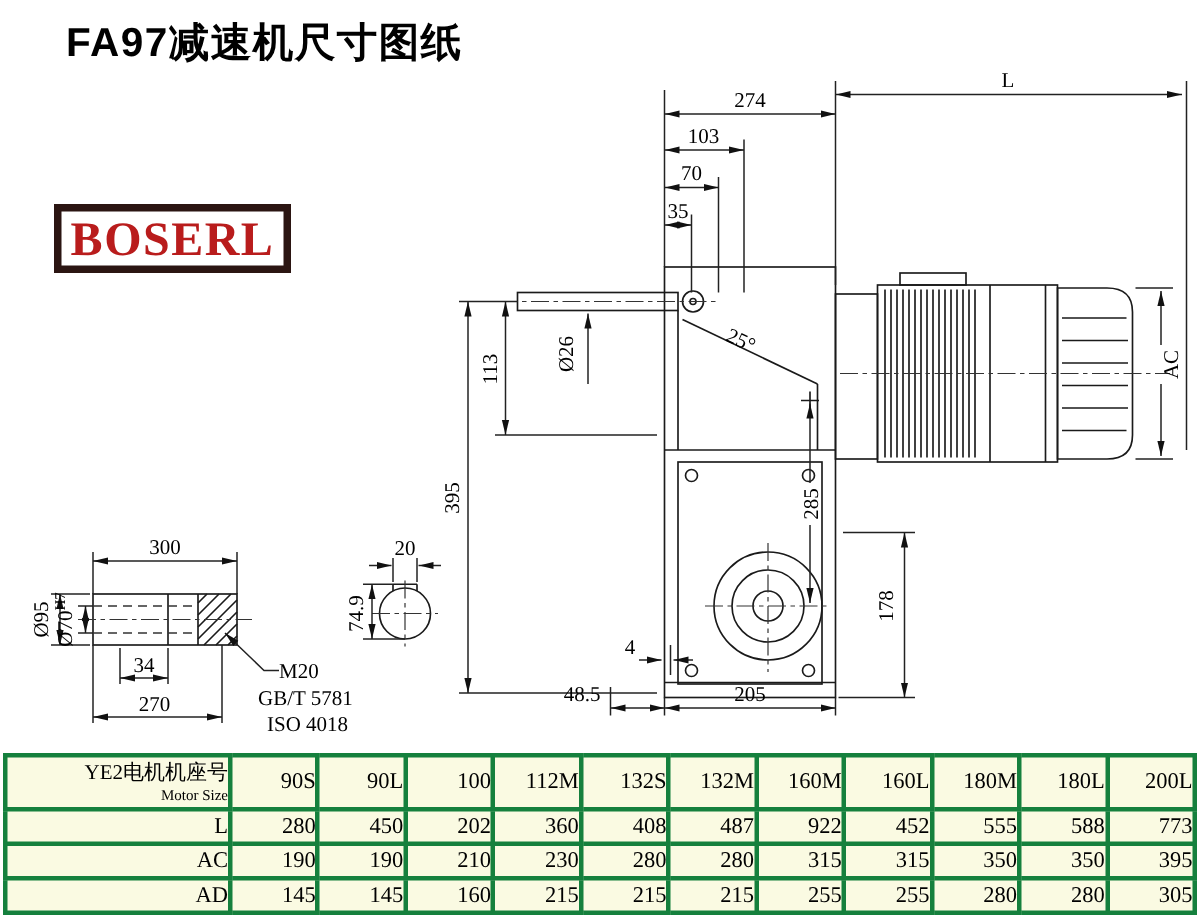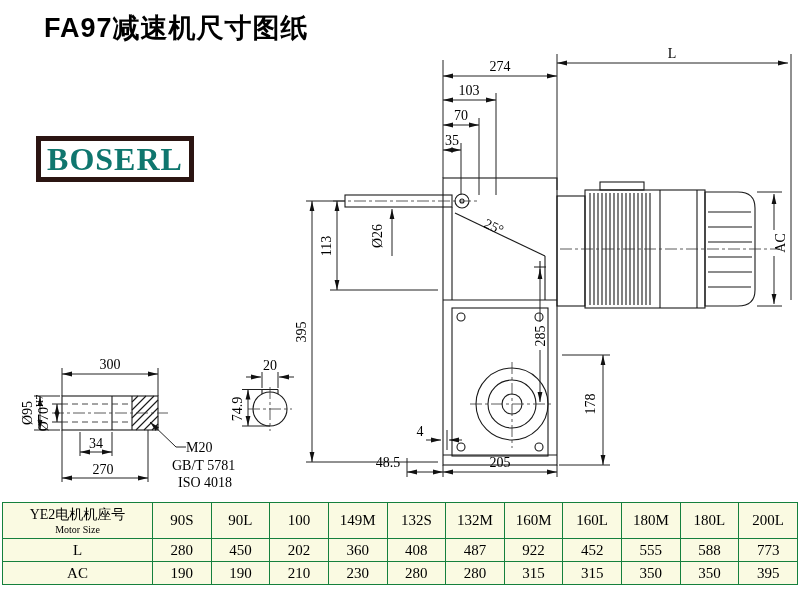--- a/index.html
+++ b/index.html
@@ -13,34 +13,34 @@
     font-family: "Liberation Sans", "DejaVu Sans", sans-serif;
     font-size: 27px; font-weight: bold; letter-spacing: 1px;
   }
   .logo {
     position: absolute; left: 36px; top: 136px; width: 158px; height: 46px;
     border: 5px solid #2b1512; background: #fff;
     display: flex; align-items: center; justify-content: center;
   }
   .logo span {
     font-family: "Liberation Serif", "DejaVu Serif", serif;
-    font-size: 32px; font-weight: bold; color: #0f766e; letter-spacing: 1px;
+    font-size: 32px; font-weight: bold; color: #b91c1c; letter-spacing: 1px;
   }
   svg.drawing { position: absolute; left: 0; top: 0; }
   svg text { font-family: "Liberation Serif", "DejaVu Serif", serif; font-size: 14px; fill: #000; }
   .g    { stroke: #1a1a1a; stroke-width: 1.1; fill: none; }
   .dim  { stroke: #222; stroke-width: 1; fill: none; }
   .cl   { stroke: #333; stroke-width: 0.8; fill: none; stroke-dasharray: 12 3 3 3; }
   .dash { stroke: #333; stroke-width: 0.9; fill: none; stroke-dasharray: 6 4; }
   table.size-table {
     position: absolute; left: 2px; top: 502px; width: 796px;
     border-collapse: collapse; background: #fafae2; table-layout: fixed;
     font-size: 15px;
   }
-  .size-table td { border: 1px solid #15803d; text-align: center; padding: 0; height: 23px; }
+  .size-table td { border: 3px solid #15803d; text-align: right; padding: 0; height: 23px; }
   .size-table tr.head td { height: 36px; }
   .size-table .cn { font-size: 14px; line-height: 1.25; }
   .size-table .en { font-size: 10px; line-height: 1.1; }
 </style>
 </head>
 <body>
 
 <div class="page">
 
   <div class="title">FA97减速机尺寸图纸</div>
@@ -228,21 +228,21 @@
     </colgroup>
     <tbody>
         <tr class="head">
       <td>
         <div class="cn">YE2电机机座号</div>
         <div class="en">Motor Size</div>
       </td>
       <td>90S</td>
       <td>90L</td>
       <td>100</td>
-      <td>149M</td>
+      <td>112M</td>
       <td>132S</td>
       <td>132M</td>
       <td>160M</td>
       <td>160L</td>
       <td>180M</td>
       <td>180L</td>
       <td>200L</td>
     </tr>
     <tr>
       <td>L</td>
@@ -265,16 +265,30 @@
       <td>210</td>
       <td>230</td>
       <td>280</td>
       <td>280</td>
       <td>315</td>
       <td>315</td>
       <td>350</td>
       <td>350</td>
       <td>395</td>
     </tr>
+    <tr>
+      <td>AD</td>
+      <td>145</td>
+      <td>145</td>
+      <td>160</td>
+      <td>215</td>
+      <td>215</td>
+      <td>215</td>
+      <td>255</td>
+      <td>255</td>
+      <td>280</td>
+      <td>280</td>
+      <td>305</td>
+    </tr>
   </tbody>
     </table>
 
 </div>
 
 </body></html>

